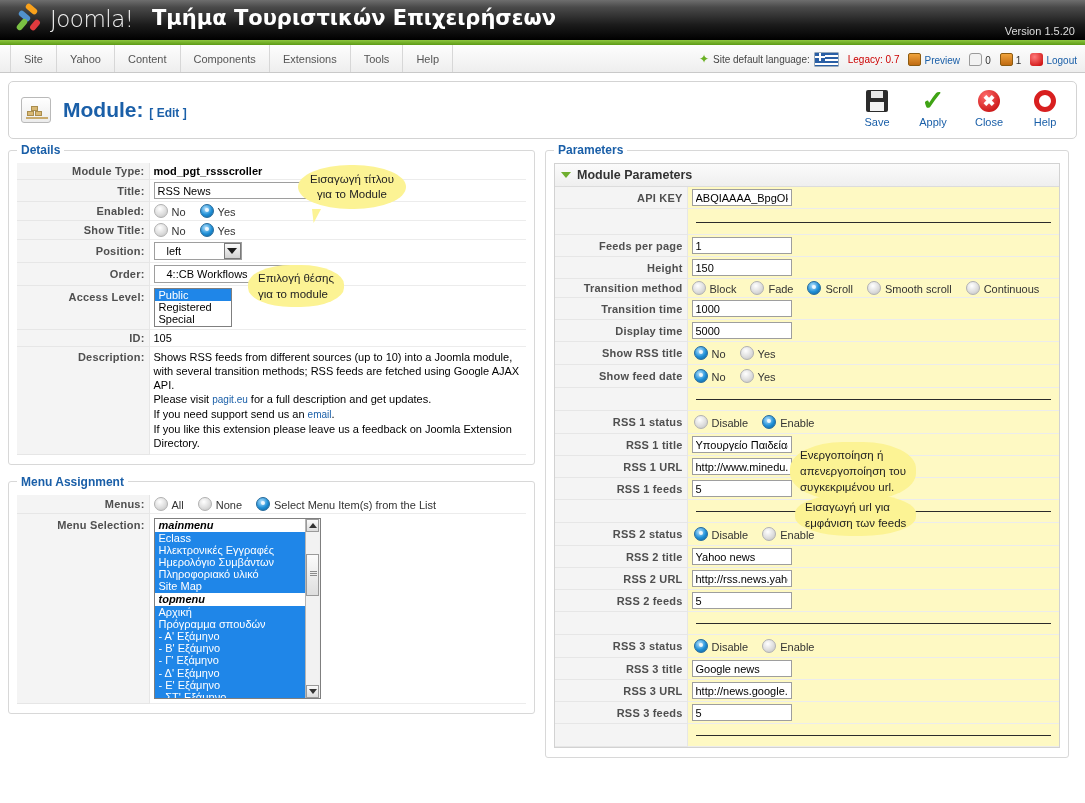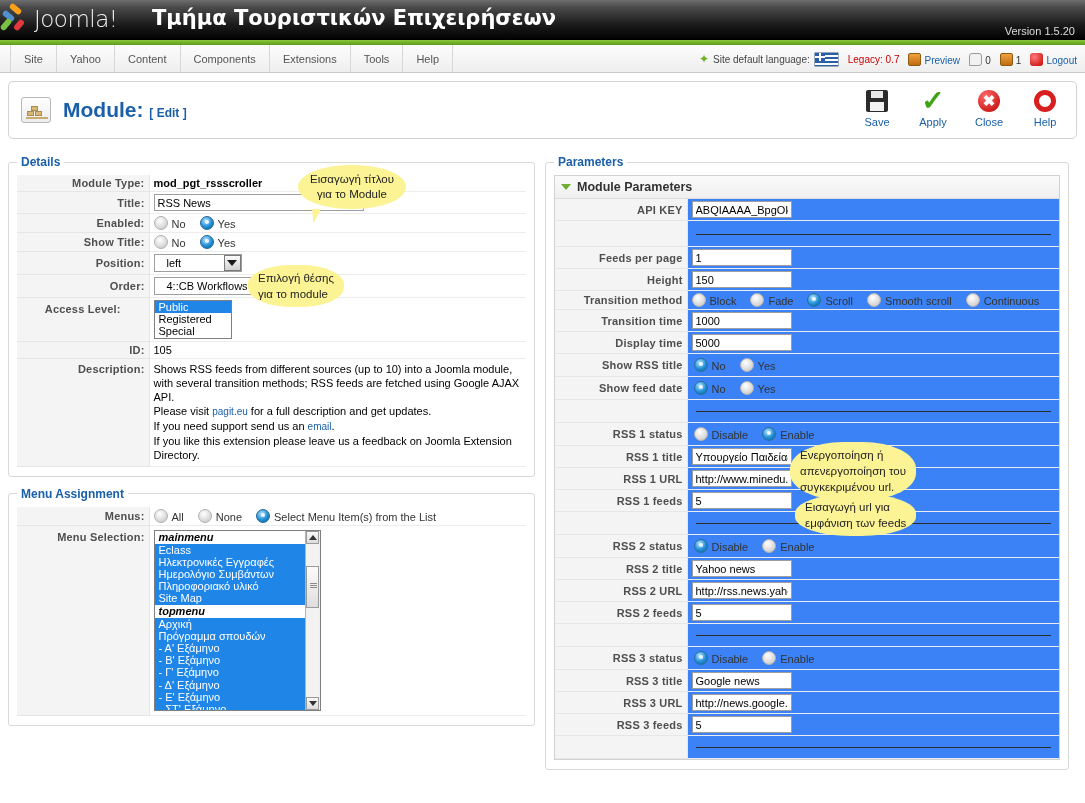--- a/index.html
+++ b/index.html
@@ -11,21 +11,21 @@
     background:#fff; overflow:hidden;
   }
   .page { position:relative; width:1085px; height:803px; background:#fff; }
 
   
   .hdr {
     position:relative; height:40px;
     background:linear-gradient(to bottom,#6e6e6e 0%,#4a4a4a 18%,#1b1b1b 62%,#000 100%);
     overflow:hidden;
   }
-  .logo-wrap { position:absolute; left:0; top:4px; display:flex; align-items:center; }
+  .logo-wrap { position:absolute; left:16px; top:4px; display:flex; align-items:center; }
   .logo-mark { width:30px; height:30px; position:relative; }
   .logo-mark i { position:absolute; display:block; border-radius:3px; }
   .lm1 { width:13px;height:6px;background:#f9a11b; left:9px; top:2px; transform:rotate(40deg);}
   .lm2 { width:13px;height:6px;background:#5091cd; left:2px; top:9px; transform:rotate(40deg);}
   .lm3 { width:6px;height:13px;background:#7ac043; left:3px; top:14px; transform:rotate(40deg);}
   .lm4 { width:6px;height:12px;background:#e03a3e; left:16px; top:15px; transform:rotate(40deg);}
   .logo-text {
     font-family:"DejaVu Sans", sans-serif;
     font-size:23px; color:#f2f2f2; margin-left:4px; letter-spacing:-0.5px;
     font-weight:300;
@@ -91,21 +91,21 @@
   .tbtn .gl { height:28px; display:flex; align-items:center; justify-content:center; }
   .tbtn .lb { color:#1a5fa8; font-size:11px; display:block; margin-top:1px; }
   .save-gl { width:22px;height:22px;background:#2b2b2b;border-radius:2px;position:relative; }
   .save-gl:before{content:"";position:absolute;left:5px;top:1px;width:12px;height:7px;background:#e8e8e8;}
   .save-gl:after{content:"";position:absolute;left:4px;top:12px;width:14px;height:9px;background:#f2f2f2;}
   .chk-gl { color:#3fa314; font-size:28px; line-height:22px; font-weight:bold; }
   .close-gl{width:22px;height:22px;border-radius:50%;background:radial-gradient(circle at 35% 28%,#ff6a6a,#bc0000);color:#fff;font-size:15px;font-weight:bold;line-height:22px;}
   .help-gl{width:22px;height:22px;border-radius:50%;border:5px solid #d81f1f;background:#fff;position:relative;}
 
   
-  .main { display:flex; gap:10px; margin-top:16px; align-items:flex-start; }
+  .main { display:flex; gap:10px; margin-top:4px; align-items:flex-start; }
   .col-left { width:527px; }
   .col-right { width:524px; }
 
   fieldset {
     border:1px solid #d8d8d8; border-radius:3px; margin:0 0 10px 0;
     padding:6px 8px 9px 8px; background:#fff;
   }
   legend { color:#1a5fa8; font-weight:bold; font-size:12px; padding:0 4px; }
 
   table.adm { width:100%; border-collapse:collapse; }
@@ -153,21 +153,21 @@
   .lb-grp { font-style:italic; font-weight:bold; background:#fff; color:#000; padding:0 4px; line-height:13px;}
   .sbar { width:15px; background:#f0f0f0; border-left:1px solid #b5b5b5; display:flex; flex-direction:column; align-items:center; }
   .sb-btn { width:13px;height:13px;background:linear-gradient(#fafafa,#dcdcdc);border:1px solid #9a9a9a;display:flex;align-items:center;justify-content:center;}
   .sb-up:after{content:"";border-left:4px solid transparent;border-right:4px solid transparent;border-bottom:5px solid #333;}
   .sb-dn:after{content:"";border-left:4px solid transparent;border-right:4px solid transparent;border-top:5px solid #333;}
   .sb-track{flex:1;width:13px;background:#f2f2f2;position:relative;}
   .sb-thumb{position:absolute;left:0;width:13px;height:42px;background:linear-gradient(#fbfbfb,#dedede);border:1px solid #9a9a9a;}
   .sb-thumb:after{content:"";position:absolute;left:3px;top:16px;width:7px;height:1px;border-top:1px solid #8a8a8a;border-bottom:3px double #8a8a8a;}
 
   
-  .params-inner { border:1px solid #d2d2d2; background:#3b82f6; }
+  .params-inner { border:1px solid #d2d2d2; background:#fef9c3; }
   .params-hd {
     background:linear-gradient(#fbfbfb,#efefef); border-bottom:1px solid #dcdcdc;
     padding:4px 6px; font-size:12.5px; font-weight:bold; color:#333;
     display:flex; align-items:center; gap:6px;
   }
   .tri { width:0;height:0;border-left:5px solid transparent;border-right:5px solid transparent;border-top:6px solid #6fae2f; }
   .hr-sep { border-top:1px solid #2b2b2b; height:0; margin:4px 2px 4px 2px; }
   td.val.sep { padding:7px 6px 6px 6px; }
 
   
@@ -325,21 +325,21 @@
             <tr>
               <td class="key">Order:</td>
               <td class="val">
                 <span class="sel w145">
                   <span>4::CB Workflows</span>
                   <span class="arw"></span>
                 </span>
               </td>
             </tr>
             <tr>
-              <td class="key" style="vertical-align:top;padding-top:5px;text-align:center;">Access Level:</td>
+              <td class="key" style="vertical-align:top;padding-top:5px;">Access Level:</td>
               <td class="val">
                 <div class="listbox" style="width:78px;">
                   <div class="lb-inner">
                     <div class="lb-opt sel2">Public</div>
                     <div class="lb-opt">Registered</div>
                     <div class="lb-opt">Special</div>
                   </div>
                 </div>
               </td>
             </tr>

